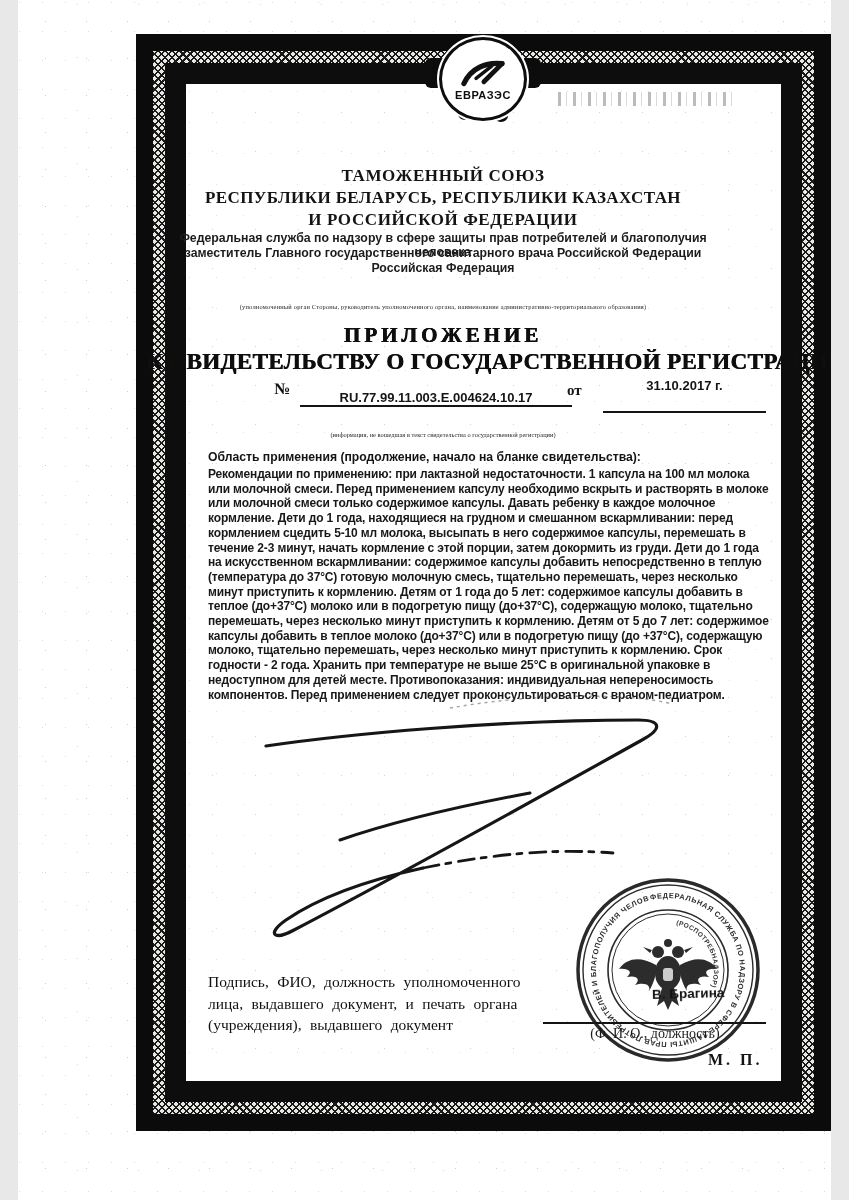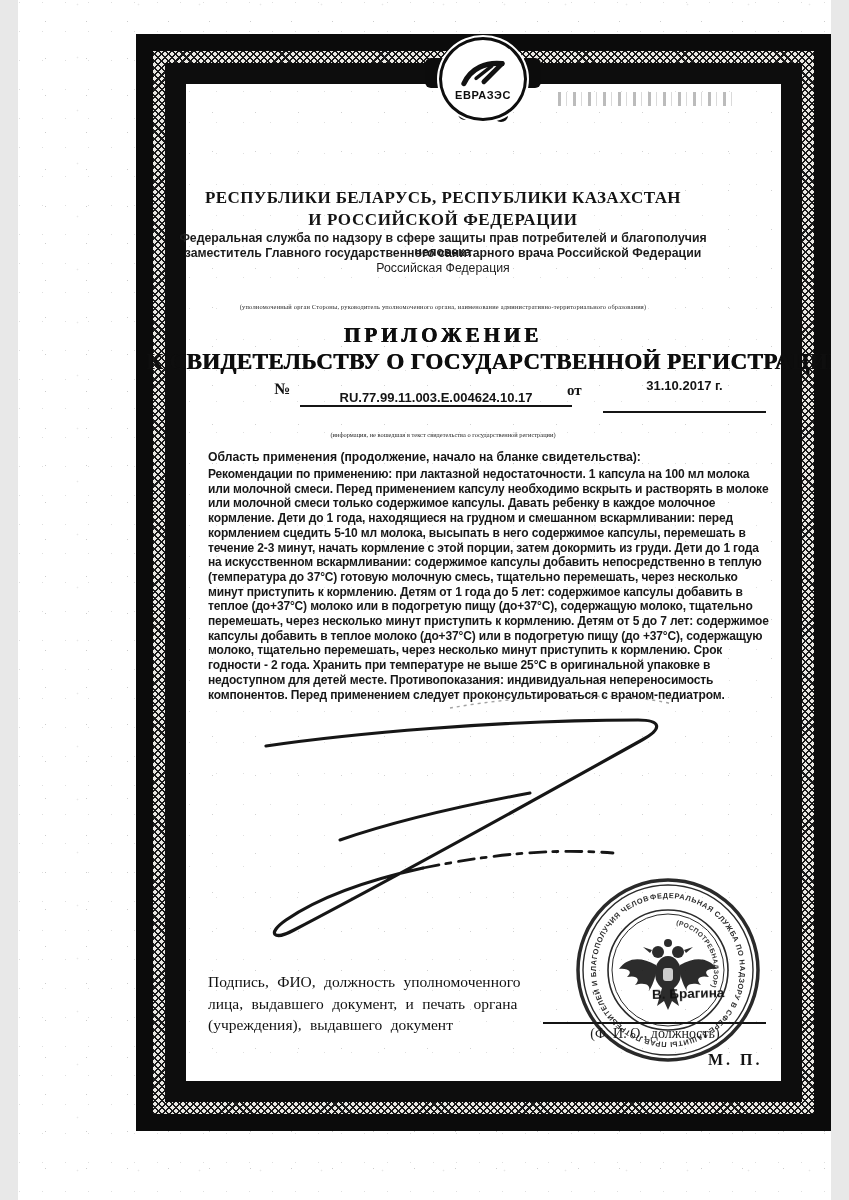--- a/index.html
+++ b/index.html
@@ -40,21 +40,21 @@
   .smudge{position:absolute;left:540px;top:92px;width:180px;height:14px;opacity:.5;
         background:repeating-linear-gradient(90deg,rgba(10,10,10,.55) 0 3px,transparent 3px 8px,rgba(10,10,10,.3) 8px 9px,transparent 9px 15px);
         filter:blur(.7px);z-index:2;}
   
   .hdr{position:absolute;left:150px;width:550px;text-align:center;z-index:2;}
   .t1{top:166px;font-size:17px;font-weight:700;letter-spacing:.6px;}
   .t2{top:188px;font-size:17px;font-weight:700;letter-spacing:.4px;}
   .t3{top:210px;font-size:17px;font-weight:700;letter-spacing:.6px;}
   .s1{top:231px;font-family:"Liberation Sans",sans-serif;font-size:12.3px;font-weight:700;color:#1c1c1c;left:135px;width:580px;}
   .s2{top:246px;font-family:"Liberation Sans",sans-serif;font-size:12.3px;font-weight:700;color:#1c1c1c;}
-  .s3{top:261px;font-family:"Liberation Sans",sans-serif;font-size:12.3px;font-weight:400;color:#1c1c1c;}
+  .s3{top:261px;font-family:"Liberation Sans",sans-serif;font-size:12.3px;font-weight:700;color:#1c1c1c;}
   .issuer-note{top:303px;font-size:6.4px;color:#2a2a2a;letter-spacing:.2px;filter:blur(.25px);}
   .big1{top:323px;font-size:21px;font-weight:700;letter-spacing:4px;color:#0e0e0e;
         text-shadow:.6px 0 0 #0e0e0e, 0 .4px 0 #0e0e0e;}
   .big2{top:349px;left:128px;width:594px;font-size:23px;font-weight:700;letter-spacing:.4px;color:#0e0e0e;
         white-space:nowrap;text-shadow:.7px 0 0 #0e0e0e;}
   
   .numrow{position:absolute;left:0;top:378px;width:849px;z-index:2;}
   .no-label{position:absolute;left:256px;top:2px;font-size:16px;font-weight:700;}
   .u1{position:absolute;left:282px;top:12px;width:272px;border-bottom:2.4px solid #151515;
       text-align:center;font-family:"Liberation Sans",sans-serif;font-weight:700;font-size:13px;padding-bottom:0;}
@@ -101,20 +101,21 @@
   <div class="logo">
     <svg width="52" height="34" viewBox="0 0 60 38">
       <path d="M8 30 C16 12 34 5 52 7" fill="none" stroke="#111" stroke-width="6" stroke-linecap="round"></path>
       <path d="M52 7 L31 28" fill="none" stroke="#111" stroke-width="5.5" stroke-linecap="round"></path>
       <path d="M22 24 L40 10" fill="none" stroke="#111" stroke-width="4" stroke-linecap="round"></path>
     </svg>
     <div class="logo-text">ЕВРАЗЭС</div>
   </div>
   <div class="smudge"></div>
 
+  <div class="hdr t1 abs">ТАМОЖЕННЫЙ СОЮЗ</div>
   <div class="hdr t2 abs">РЕСПУБЛИКИ БЕЛАРУСЬ, РЕСПУБЛИКИ КАЗАХСТАН</div>
   <div class="hdr t3 abs">И РОССИЙСКОЙ ФЕДЕРАЦИИ</div>
   <div class="hdr s1 abs">Федеральная служба по надзору в сфере защиты прав потребителей и благополучия человека</div>
   <div class="hdr s2 abs">заместитель Главного государственного санитарного врача Российской Федерации</div>
   <div class="hdr s3 abs">Российская Федерация</div>
 
   <div class="hdr issuer-note abs">(уполномоченный орган Стороны, руководитель уполномоченного органа, наименование административно-территориального образования)</div>
 
   <div class="hdr big1 abs">ПРИЛОЖЕНИЕ</div>
   <div class="hdr big2 abs">К СВИДЕТЕЛЬСТВУ О ГОСУДАРСТВЕННОЙ РЕГИСТРАЦИИ</div>

